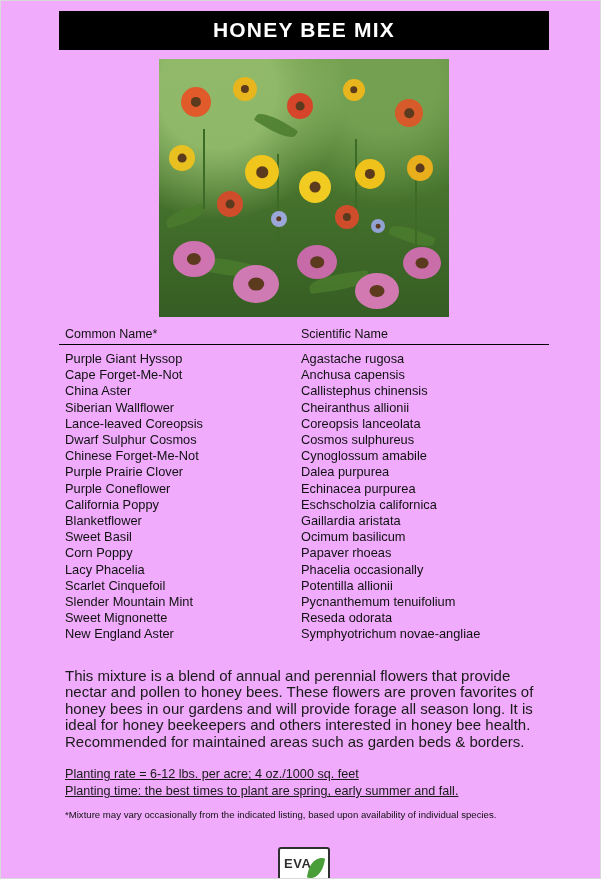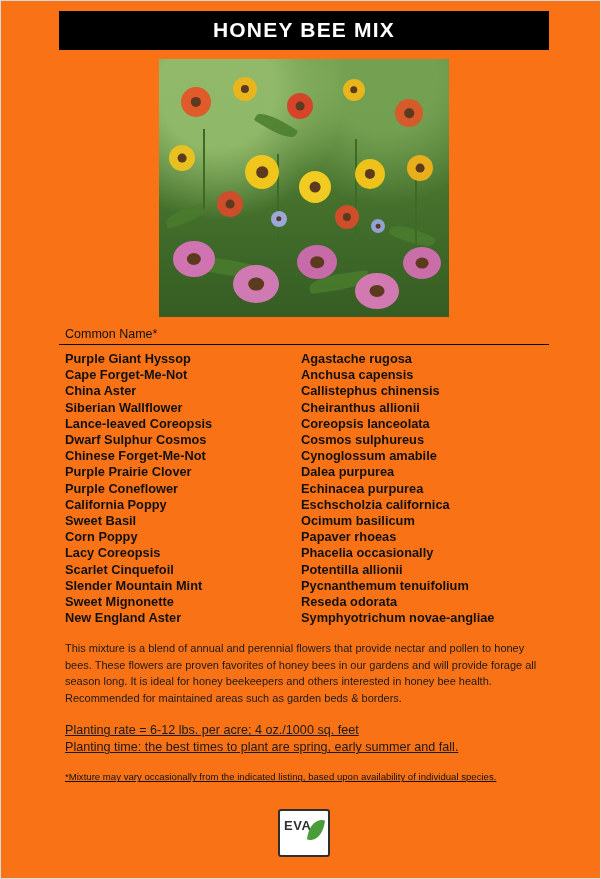--- a/index.html
+++ b/index.html
@@ -8,21 +8,21 @@
     background: #ffffff;
   }
   body {
     font-family: "Liberation Sans", sans-serif;
     color: #1a1a1a;
   }
   .page {
     width: 601px;
     height: 879px;
     position: relative;
-    background: #f97316;
+    background: #f0abfc;
     box-sizing: border-box;
     border: 1px solid #d9d9d9;
     overflow: hidden;
   }
   .inner {
     position: absolute;
     left: 58px;
     top: 10px;
     width: 490px;
   }
@@ -89,44 +89,42 @@
     border-bottom: 1px solid #000;
   }
   .col-common { width: 232px; padding-left: 6px; box-sizing: border-box; }
   .col-sci { flex: 1; padding-left: 10px; box-sizing: border-box; }
   .species-list { margin-top: 6px; }
   .species-row {
     display: flex;
     font-size: 12.8px;
     line-height: 16.2px;
     color: #111;
-    font-weight: bold;
   }
   .para {
-    margin-top: 14px;
-    font-size: 11px;
+    margin-top: 25px;
+    font-size: 15px;
     line-height: 16.5px;
     padding-left: 6px;
     padding-right: 4px;
     text-align: left;
   }
   .planting {
     margin-top: 16px;
     font-size: 12.6px;
     line-height: 17px;
     padding-left: 6px;
     text-decoration: underline;
   }
   .footnote {
-    margin-top: 14px;
+    margin-top: 8px;
     font-size: 9.6px;
     line-height: 13px;
     padding-left: 6px;
     color: #111;
-    text-decoration: underline;
   }
   .logo-area {
     margin-top: 26px;
     text-align: center;
   }
   .logo {
     display: inline-block;
     width: 48px;
     height: 44px;
     border: 2px solid #2f2f2f;
@@ -195,20 +193,21 @@
         <div class="blossom" style="left:138px; top:186px; width:40px; height:34px; background:#c76aa8;"></div>
         <div class="blossom" style="left:196px; top:214px; width:44px; height:36px; background:#d379b2;"></div>
         <div class="blossom" style="left:244px; top:188px; width:38px; height:32px; background:#c96ea9;"></div>
         <div class="blossom" style="left:112px; top:152px; width:16px; height:16px; background:#9aa7d8;"></div>
         <div class="blossom" style="left:212px; top:160px; width:14px; height:14px; background:#93a2d4;"></div>
       </div>
     </div>
 
     <div class="table-head">
       <div class="col-common">Common Name*</div>
+      <div class="col-sci">Scientific Name</div>
     </div>
 
     <div class="species-list">
       <div class="species-row">
         <div class="col-common">Purple Giant Hyssop</div>
         <div class="col-sci">Agastache rugosa</div>
       </div>
       <div class="species-row">
         <div class="col-common">Cape Forget-Me-Not</div>
         <div class="col-sci">Anchusa capensis</div>
@@ -239,29 +238,33 @@
       </div>
       <div class="species-row">
         <div class="col-common">Purple Coneflower</div>
         <div class="col-sci">Echinacea purpurea</div>
       </div>
       <div class="species-row">
         <div class="col-common">California Poppy</div>
         <div class="col-sci">Eschscholzia californica</div>
       </div>
       <div class="species-row">
+        <div class="col-common">Blanketflower</div>
+        <div class="col-sci">Gaillardia aristata</div>
+      </div>
+      <div class="species-row">
         <div class="col-common">Sweet Basil</div>
         <div class="col-sci">Ocimum basilicum</div>
       </div>
       <div class="species-row">
         <div class="col-common">Corn Poppy</div>
         <div class="col-sci">Papaver rhoeas</div>
       </div>
       <div class="species-row">
-        <div class="col-common">Lacy Coreopsis</div>
+        <div class="col-common">Lacy Phacelia</div>
         <div class="col-sci">Phacelia occasionally</div>
       </div>
       <div class="species-row">
         <div class="col-common">Scarlet Cinquefoil</div>
         <div class="col-sci">Potentilla allionii</div>
       </div>
       <div class="species-row">
         <div class="col-common">Slender Mountain Mint</div>
         <div class="col-sci">Pycnanthemum tenuifolium</div>
       </div>

